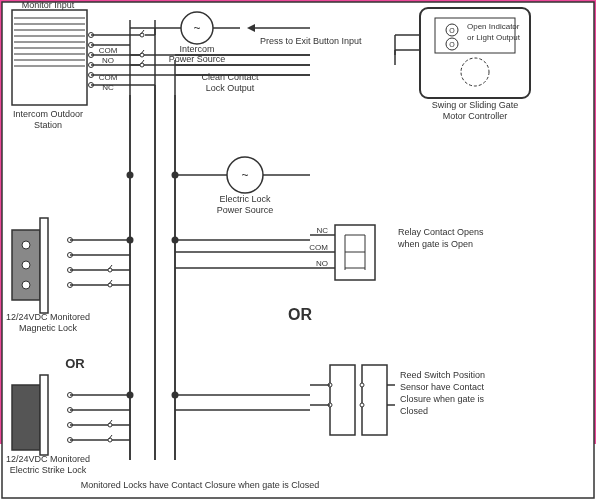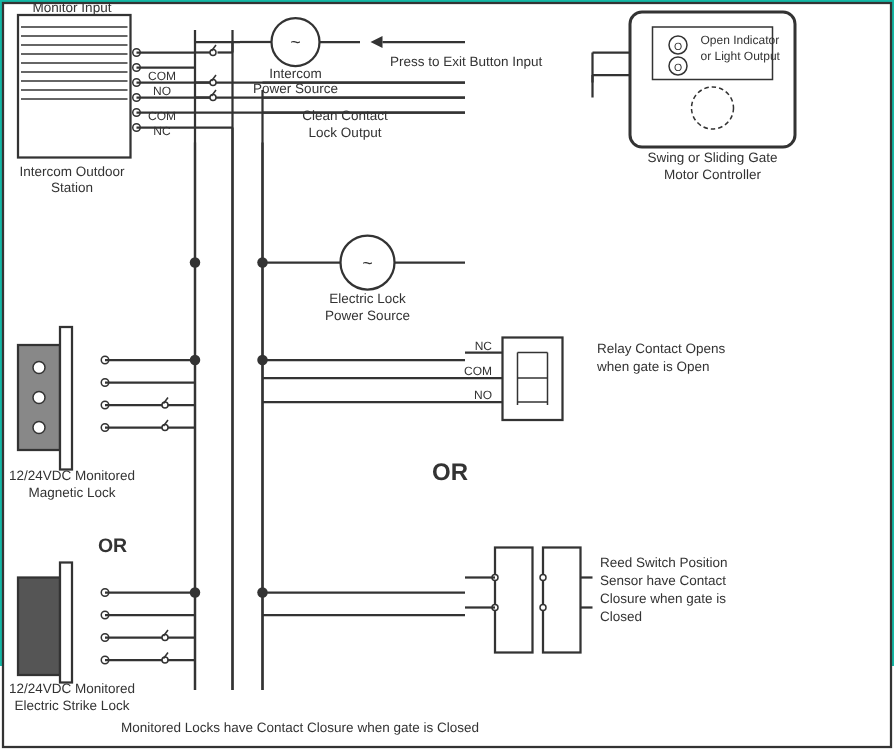--- a/index.html
+++ b/index.html
@@ -9,21 +9,21 @@
       background: #fff;
       font-family: Arial, sans-serif;
       font-size: 11px;
       overflow: hidden;
       position: relative;
     }
     #diagram-container {
       width: 596px;
       height: 444px;
       position: relative;
-      background: #14b8a6;
+      background: #ec4899;
     }
     svg {
       position: absolute;
       top: 0; left: 0;
       width: 596px;
       height: 500px;
     }
   </style>
 </head>
 <body>

